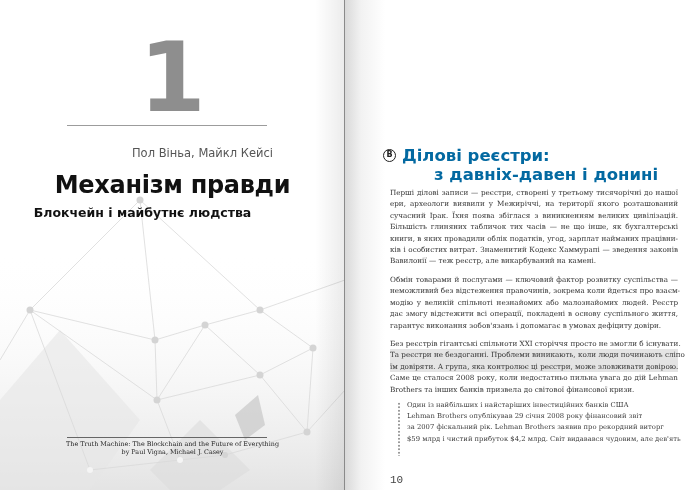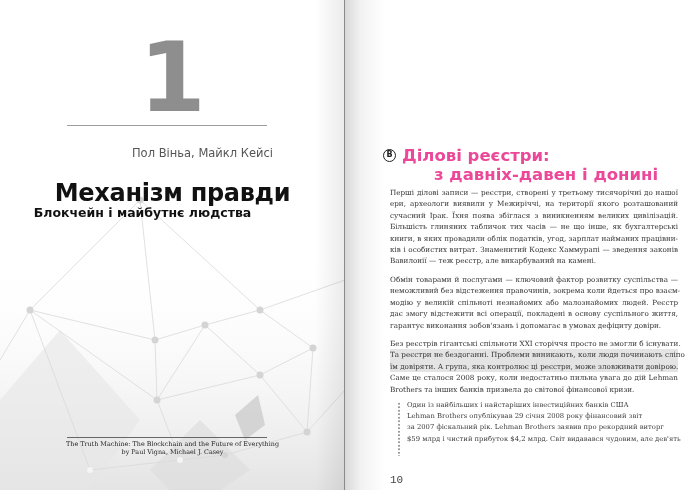--- a/index.html
+++ b/index.html
@@ -32,21 +32,21 @@
   .chapter-rule {
     position: absolute; left: 67px; top: 125px; width: 200px; height: 1px; background: #9c9c9c;
   }
   .authors {
     position: absolute; left: 0; width: 405px; top: 146px; text-align: center;
     font-family: "DejaVu Sans", sans-serif; font-size: 11.5px; color: #555;
   }
   .book-title {
     position: absolute; left: 0; width: 345px; top: 171px; text-align: center;
     font-family: "DejaVu Sans", sans-serif; font-weight: bold; font-size: 24px;
-    color: #111; letter-spacing: -0.3px; margin-top: 8px;
+    color: #111; letter-spacing: -0.3px;
   }
   .book-subtitle {
     position: absolute; left: 0; width: 285px; top: 205px; text-align: center;
     font-family: "DejaVu Sans", sans-serif; font-weight: bold; font-size: 12.5px; color: #111;
   }
   .orig-rule {
     position: absolute; left: 67px; top: 437px; width: 200px; height: 1px; background: #666;
   }
   .orig-title, .orig-authors {
     position: absolute; left: 0; width: 345px; text-align: center;
@@ -70,21 +70,21 @@
   }
   .section-icon {
     position: absolute; left: 0; top: 3px; width: 13px; height: 13px;
     border: 1.5px solid #222; border-radius: 50%; box-sizing: border-box;
     font-family: "DejaVu Sans", sans-serif; font-size: 8px; font-weight: bold;
     text-align: center; line-height: 10px; color: #222;
   }
   .section-title-1, .section-title-2 {
     position: absolute; left: 19px;
     font-family: "DejaVu Sans", sans-serif; font-weight: bold;
-    font-size: 16.5px; color: #ec4899; white-space: nowrap; line-height: 19px;
+    font-size: 16.5px; color: #0369a1; white-space: nowrap; line-height: 19px;
   }
   .section-title-1 { top: 0; }
   .section-title-2 { top: 19px; margin-left: 32px; }
 
   .body-text {
     position: absolute; left: 45px; width: 288px;
     font-family: "DejaVu Serif", serif; font-size: 7.2px; line-height: 11.4px;
     color: #333; text-align: justify;
   }
   .body-text .line { display: block; white-space: nowrap; text-align-last: justify; }

